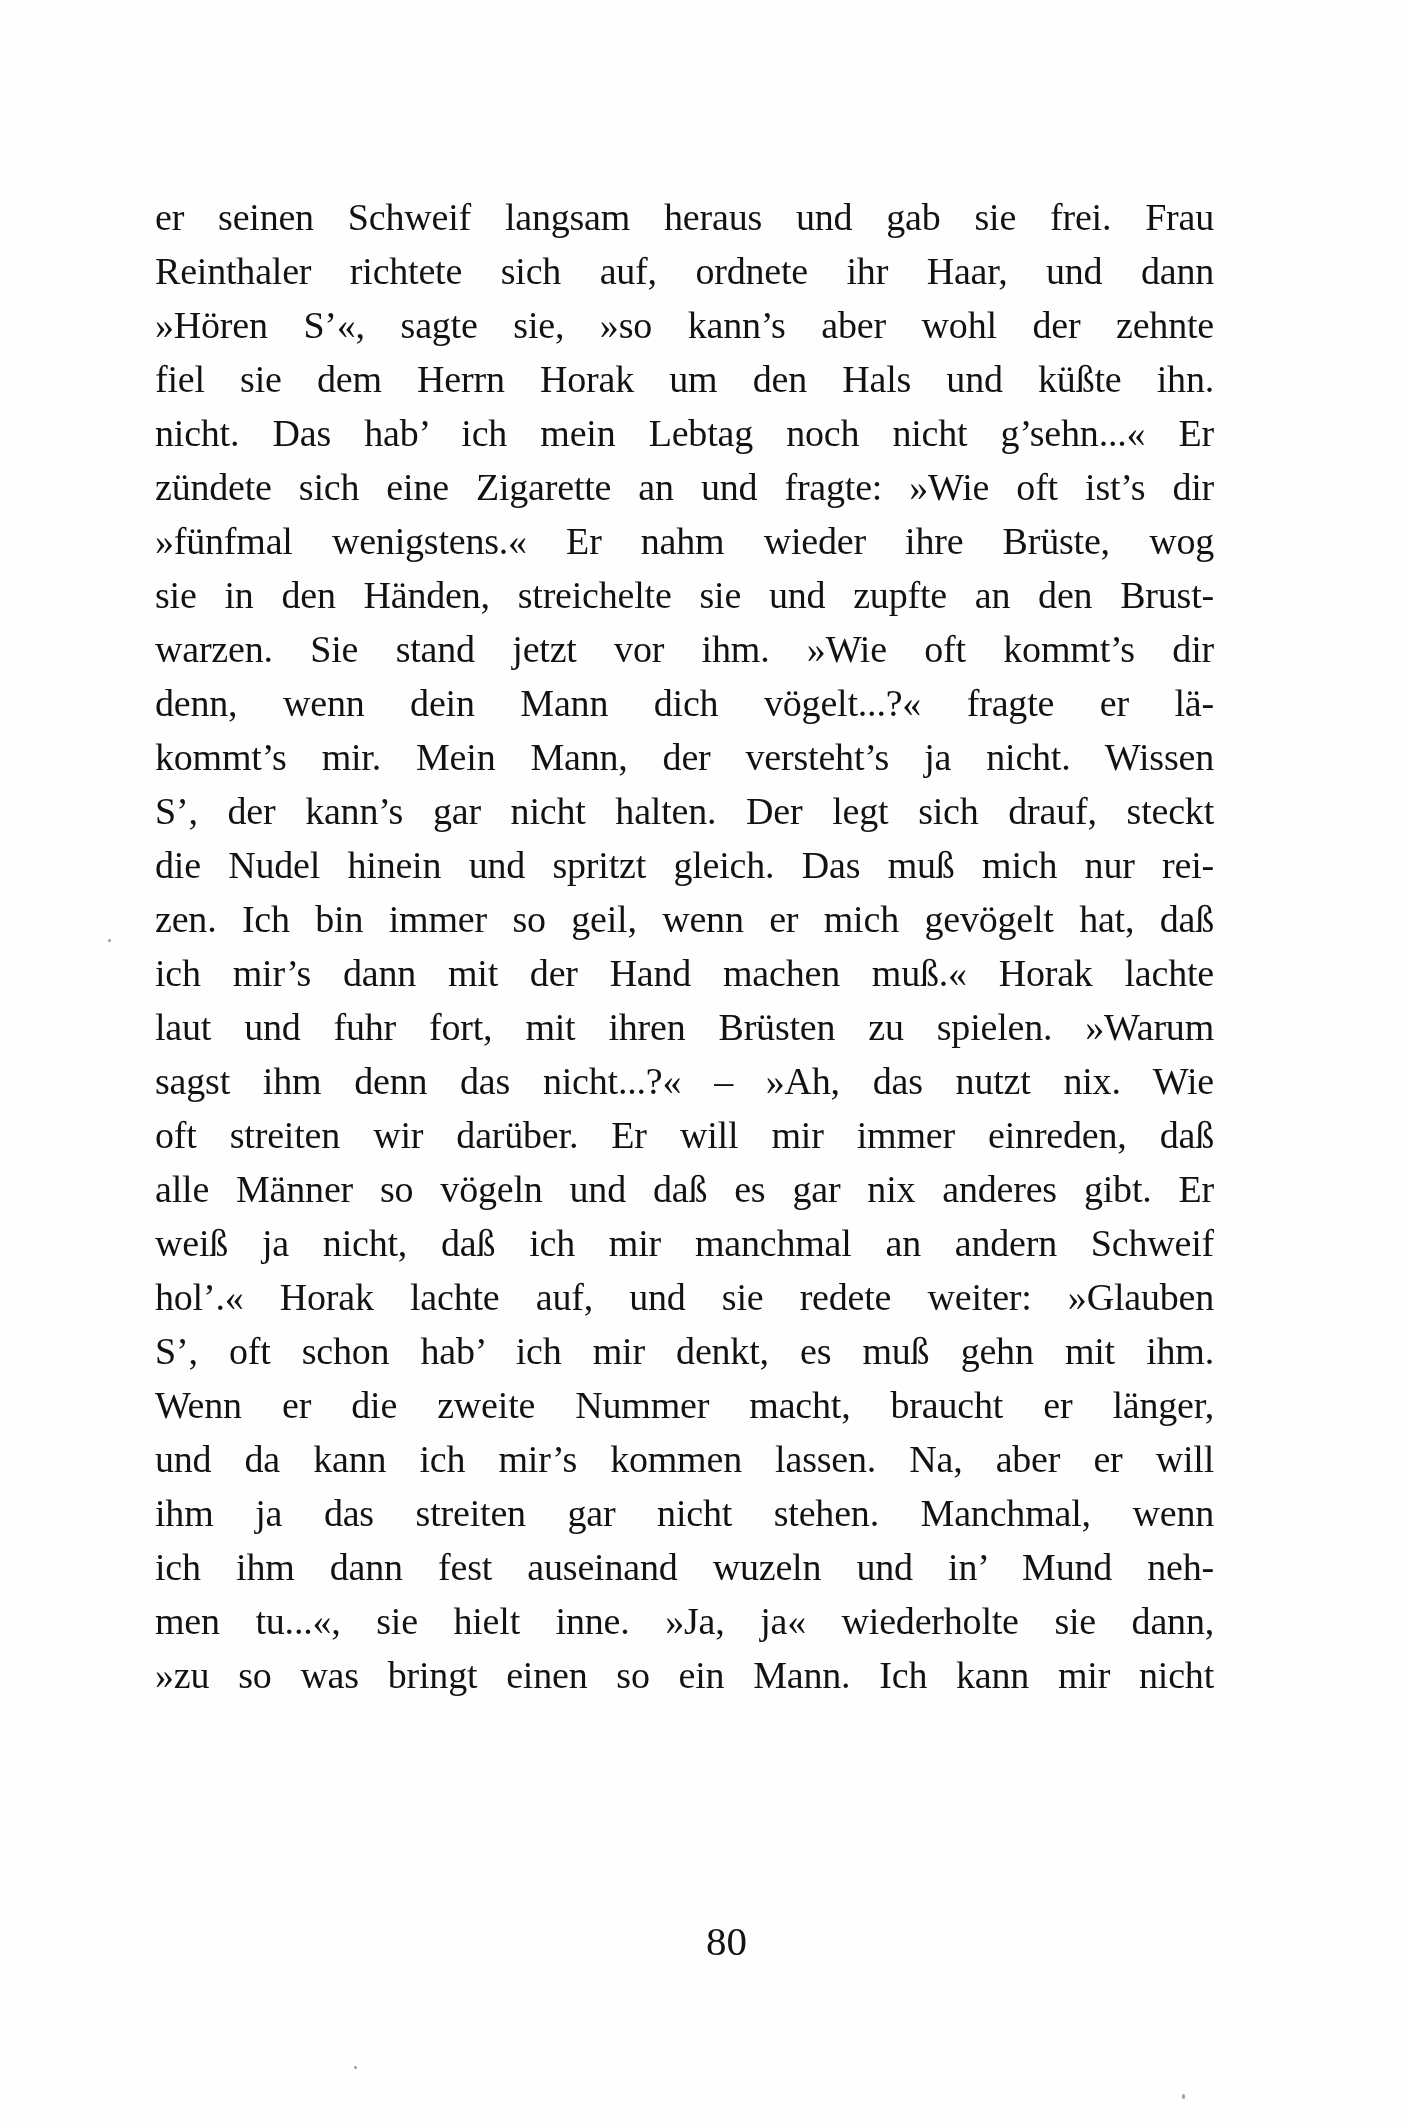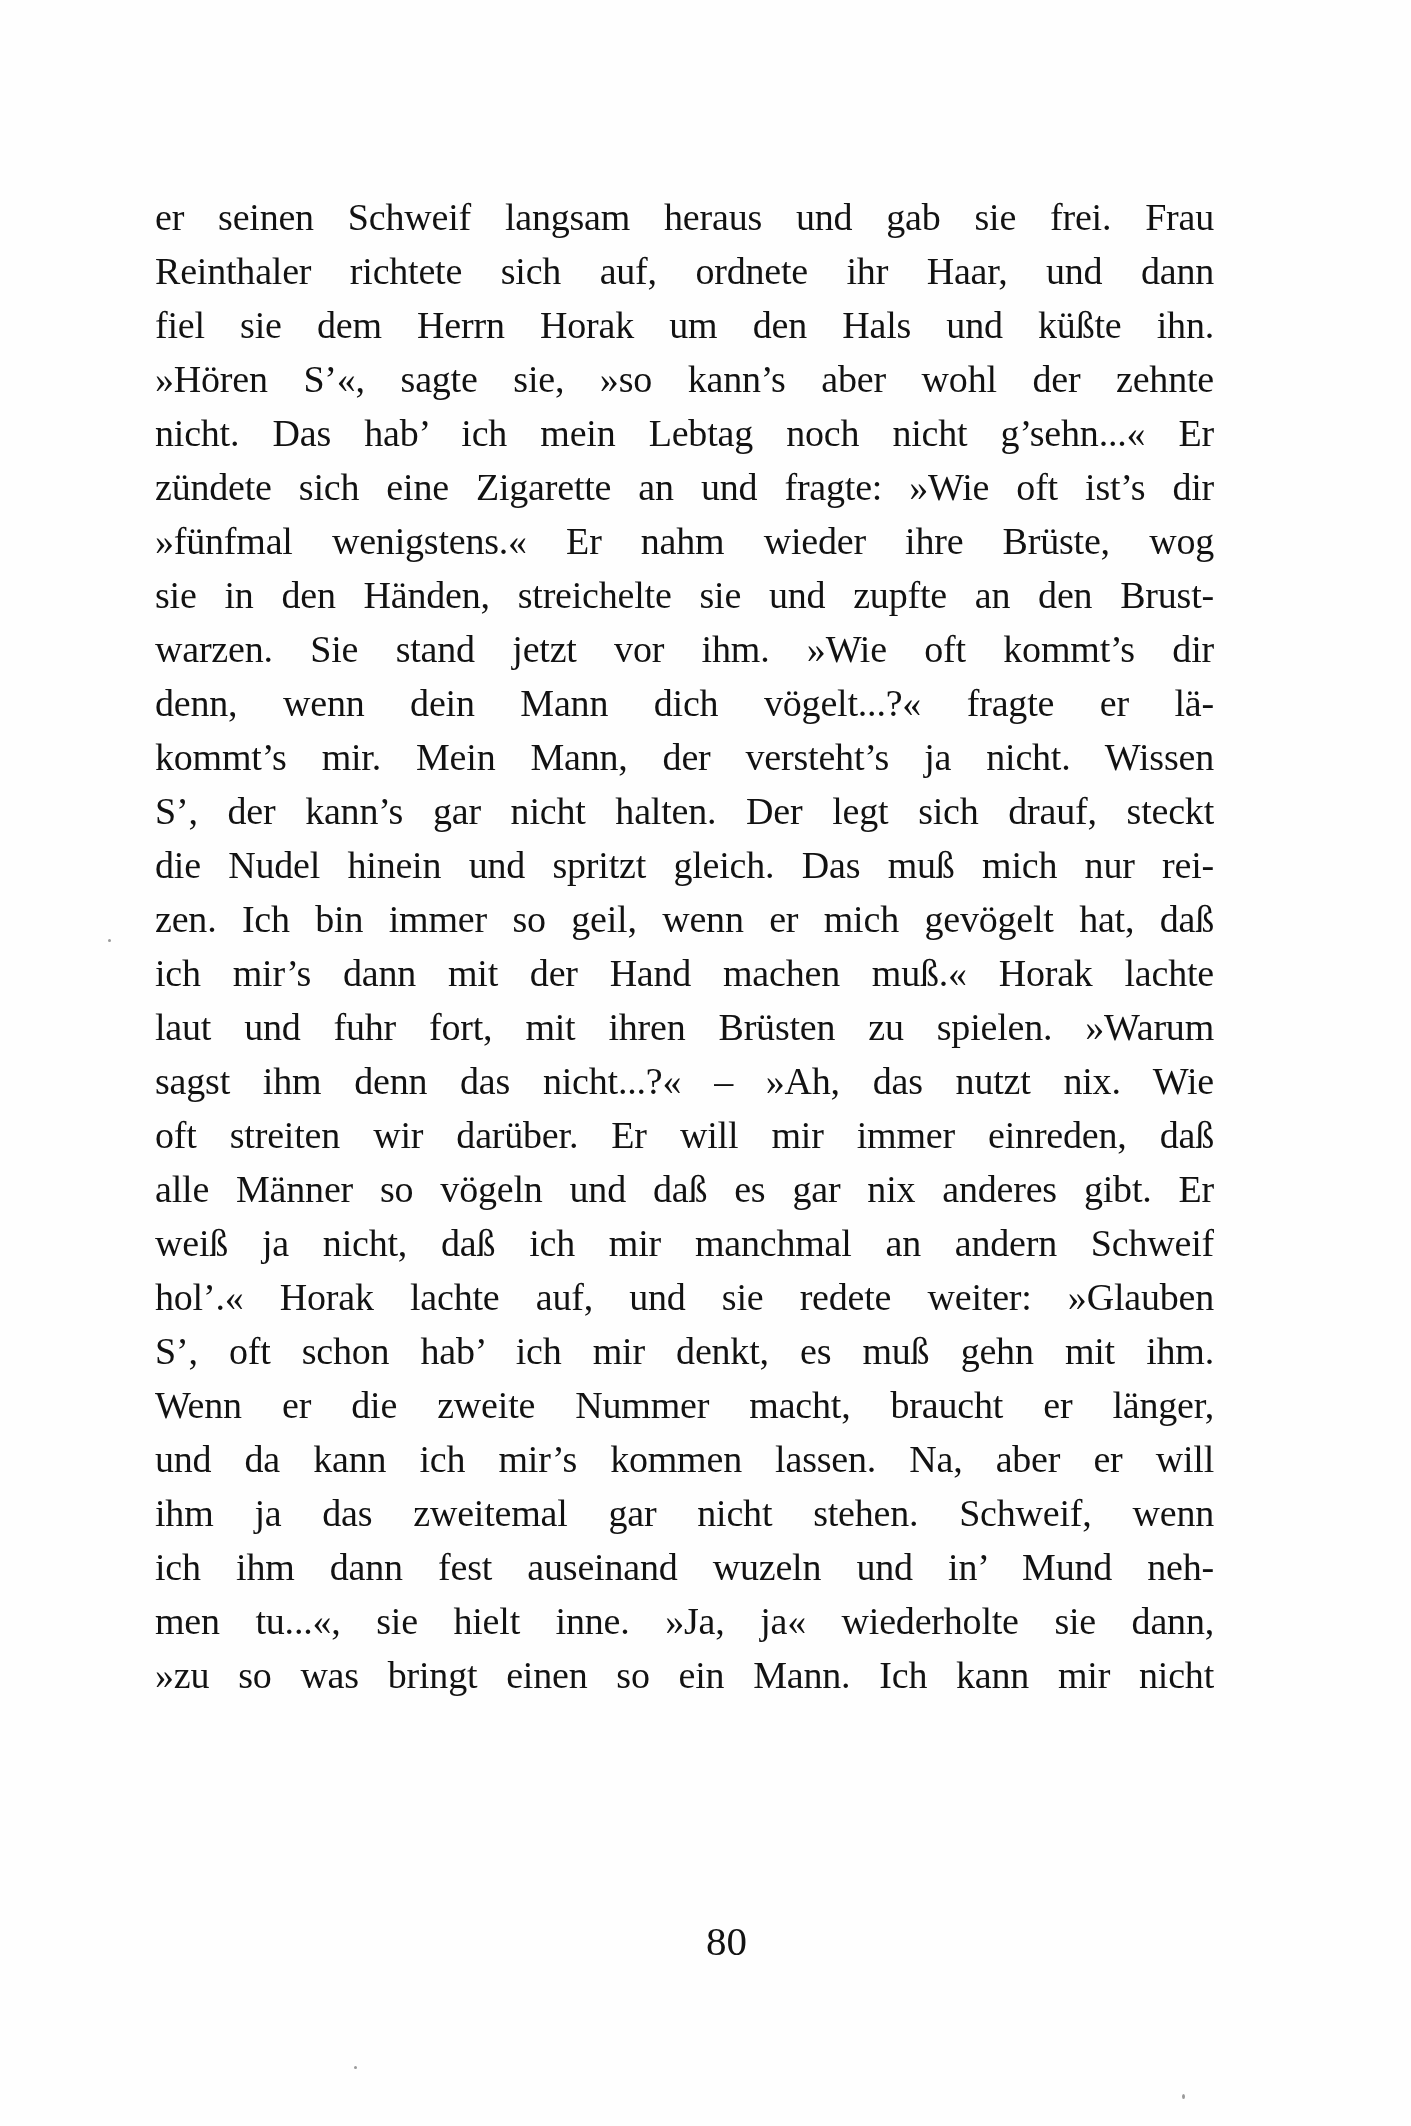--- a/index.html
+++ b/index.html
@@ -59,43 +59,43 @@
   .speck.s3 { left: 108px; top: 939px;  width: 3px; height: 3px; }
 </style>
 </head>
 <body>
 
 <div class="page">
 
   <div class="text-block">
     <div class="line">er seinen Schweif langsam heraus und gab sie frei. Frau</div>
     <div class="line">Reinthaler richtete sich auf, ordnete ihr Haar, und dann</div>
+    <div class="line">»Hören S’«, sagte sie, »so kann’s aber wohl der zehnte</div>
     <div class="line">fiel sie dem Herrn Horak um den Hals und küßte ihn.</div>
-    <div class="line">»Hören S’«, sagte sie, »so kann’s aber wohl der zehnte</div>
     <div class="line">nicht. Das hab’ ich mein Lebtag noch nicht g’sehn...« Er</div>
     <div class="line">zündete sich eine Zigarette an und fragte: »Wie oft ist’s dir</div>
     <div class="line">»fünfmal wenigstens.« Er nahm wieder ihre Brüste, wog</div>
     <div class="line">sie in den Händen, streichelte sie und zupfte an den Brust-</div>
     <div class="line">warzen. Sie stand jetzt vor ihm. »Wie oft kommt’s dir</div>
     <div class="line">denn, wenn dein Mann dich vögelt...?« fragte er lä-</div>
     <div class="line">kommt’s mir. Mein Mann, der versteht’s ja nicht. Wissen</div>
     <div class="line">S’, der kann’s gar nicht halten. Der legt sich drauf, steckt</div>
     <div class="line">die Nudel hinein und spritzt gleich. Das muß mich nur rei-</div>
     <div class="line">zen. Ich bin immer so geil, wenn er mich gevögelt hat, daß</div>
     <div class="line">ich mir’s dann mit der Hand machen muß.« Horak lachte</div>
     <div class="line">laut und fuhr fort, mit ihren Brüsten zu spielen. »Warum</div>
     <div class="line">sagst ihm denn das nicht...?« – »Ah, das nutzt nix. Wie</div>
     <div class="line">oft streiten wir darüber. Er will mir immer einreden, daß</div>
     <div class="line">alle Männer so vögeln und daß es gar nix anderes gibt. Er</div>
     <div class="line">weiß ja nicht, daß ich mir manchmal an andern Schweif</div>
     <div class="line">hol’.« Horak lachte auf, und sie redete weiter: »Glauben</div>
     <div class="line">S’, oft schon hab’ ich mir denkt, es muß gehn mit ihm.</div>
     <div class="line">Wenn er die zweite Nummer macht, braucht er länger,</div>
     <div class="line">und da kann ich mir’s kommen lassen. Na, aber er will</div>
-    <div class="line">ihm ja das zweitemal gar nicht stehen. Schweif, wenn</div>
+    <div class="line">ihm ja das streiten gar nicht stehen. Manchmal, wenn</div>
     <div class="line">ich ihm dann fest auseinand wuzeln und in’ Mund neh-</div>
     <div class="line">men tu...«, sie hielt inne. »Ja, ja« wiederholte sie dann,</div>
     <div class="line">»zu so was bringt einen so ein Mann. Ich kann mir nicht</div>
   </div>
 
   <div class="page-number">80</div>
 
   <div class="speck s1"></div>
   <div class="speck s2"></div>
   <div class="speck s3"></div>

